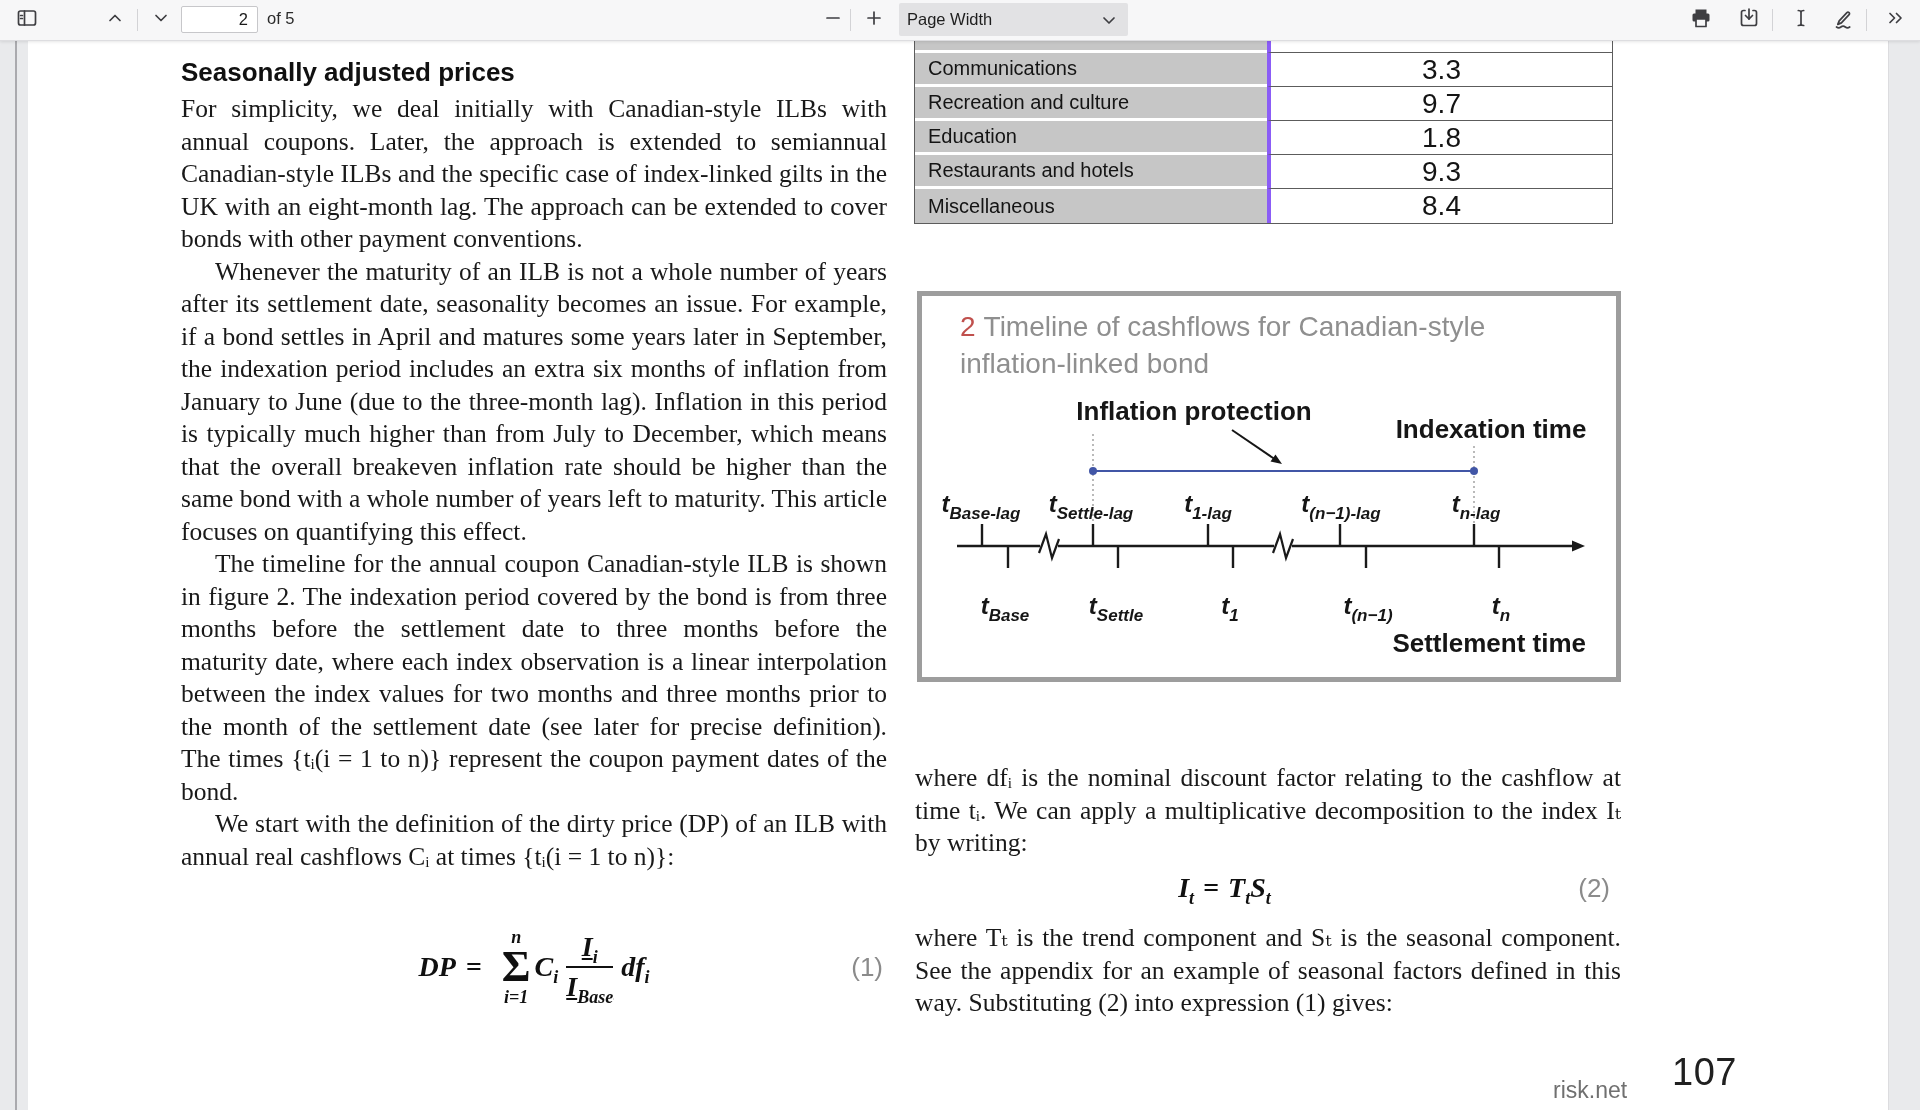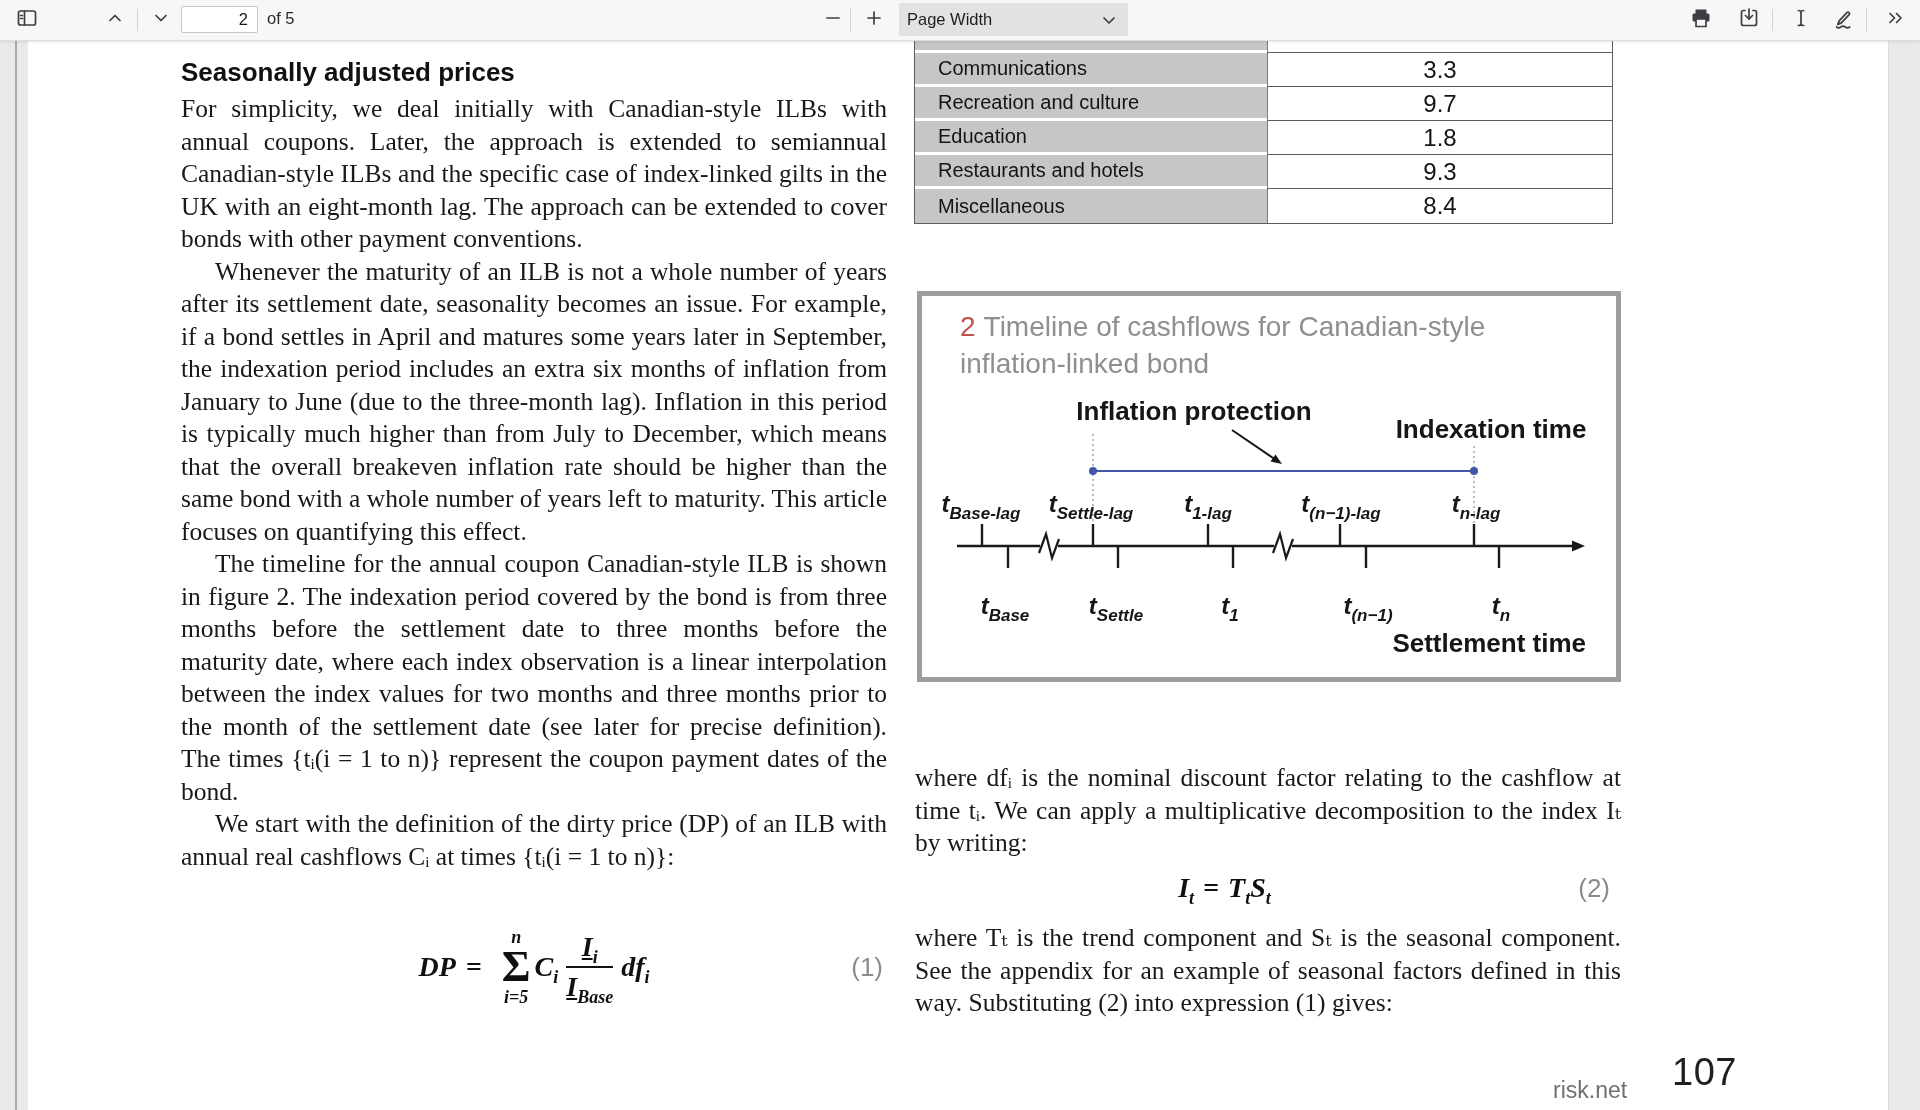--- a/index.html
+++ b/index.html
@@ -56,24 +56,24 @@
 
   .footer-site{position:absolute;left:1553px;top:1077px;font-size:23px;color:#707070;}
   .footer-page{position:absolute;left:1672px;top:1051px;font-size:38px;color:#202020;
         font-weight:500;letter-spacing:.5px;}
 
   
   .dtable{position:absolute;left:914px;top:40px;width:699px;border:1px solid #5c5c5c;
         border-top:none;box-sizing:border-box;}
   .drow{display:flex;}
   .dlabel-cell{width:352px;box-sizing:border-box;background:#c6c6c6;border-bottom:3px solid #ffffff;
-        display:flex;align-items:center;padding-left:23px;font-size:20px;color:#141414;}
-  .dvalue-cell{flex:1;box-sizing:border-box;background:#fff;border-left:1px solid #8b5cf6;
+        display:flex;align-items:center;padding-left:13px;font-size:20px;color:#141414;}
+  .dvalue-cell{flex:1;box-sizing:border-box;background:#fff;border-left:4px solid #8b5cf6;
         border-bottom:1px solid #5c5c5c;display:flex;align-items:center;justify-content:center;
-        font-size:24px;color:#141414;}
+        font-size:28px;color:#141414;}
   .drow{height:34px;}
   .drow.sliver{height:13px;}
   .drow:last-child .dlabel-cell{border-bottom:none;}
   .drow:last-child .dvalue-cell{border-bottom:none;}
 
   
   .figure{position:absolute;left:917px;top:291px;width:704px;height:391px;box-sizing:border-box;
         border:5px solid #9d9d9d;background:#fff;}
   .fig-title{margin:12px 18px 0 38px;font-size:28px;line-height:37px;color:#8f8f8f;font-weight:400;}
   .fig-title .fig-no{color:#c0504d;padding-right:8px;}
@@ -200,21 +200,21 @@
   <p class="serif-p indent">The timeline for the annual coupon Canadian-style ILB is shown in figure 2. The indexation period covered by the bond is from three months before the settlement date to three months before the maturity date, where each index observation is a linear interpolation between the index values for two months and three months prior to the month of the settlement date (see later for precise definition). The times {tᵢ(i = 1 to n)} represent the coupon payment dates of the bond.</p>
   <p class="serif-p indent">We start with the definition of the dirty price (DP) of an ILB with annual real cashflows Cᵢ at times {tᵢ(i = 1 to n)}:</p>
 </div>
 
 <div class="eq-block" id="eq1">
   <span>DP</span>
   <span style="margin:0 10px">=</span>
   <span class="sum">
     <span class="lim">n</span>
     <span class="sig">Σ</span>
-    <span class="lim">i=5</span>
+    <span class="lim">i=1</span>
   </span>
   <span><span>C</span><sub>i</sub></span>
   <span class="frac">
     <span><span>I</span><sub>i</sub></span>
     <span class="bar"></span>
     <span><span>I</span><sub>Base</sub></span>
   </span>
   <span><span>df</span><sub>i</sub></span>
   <span class="eq-num">(1)</span>
 </div>

